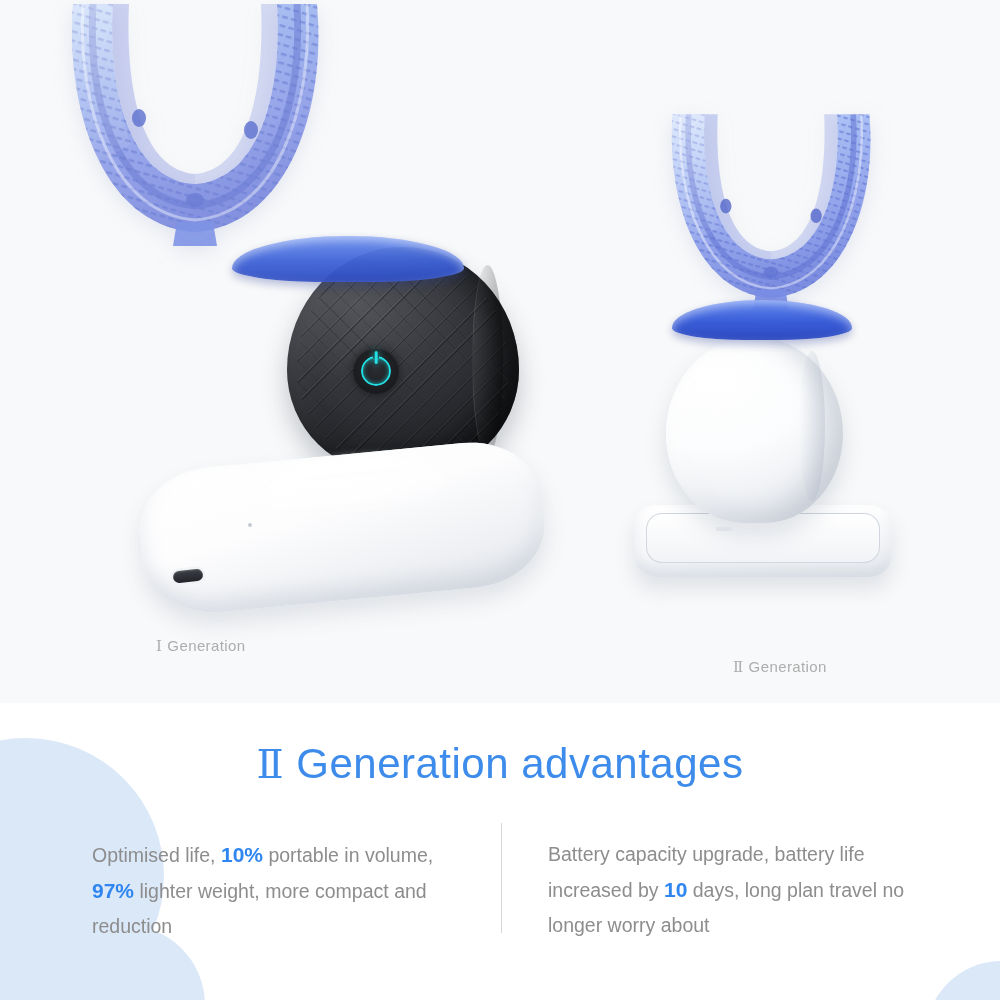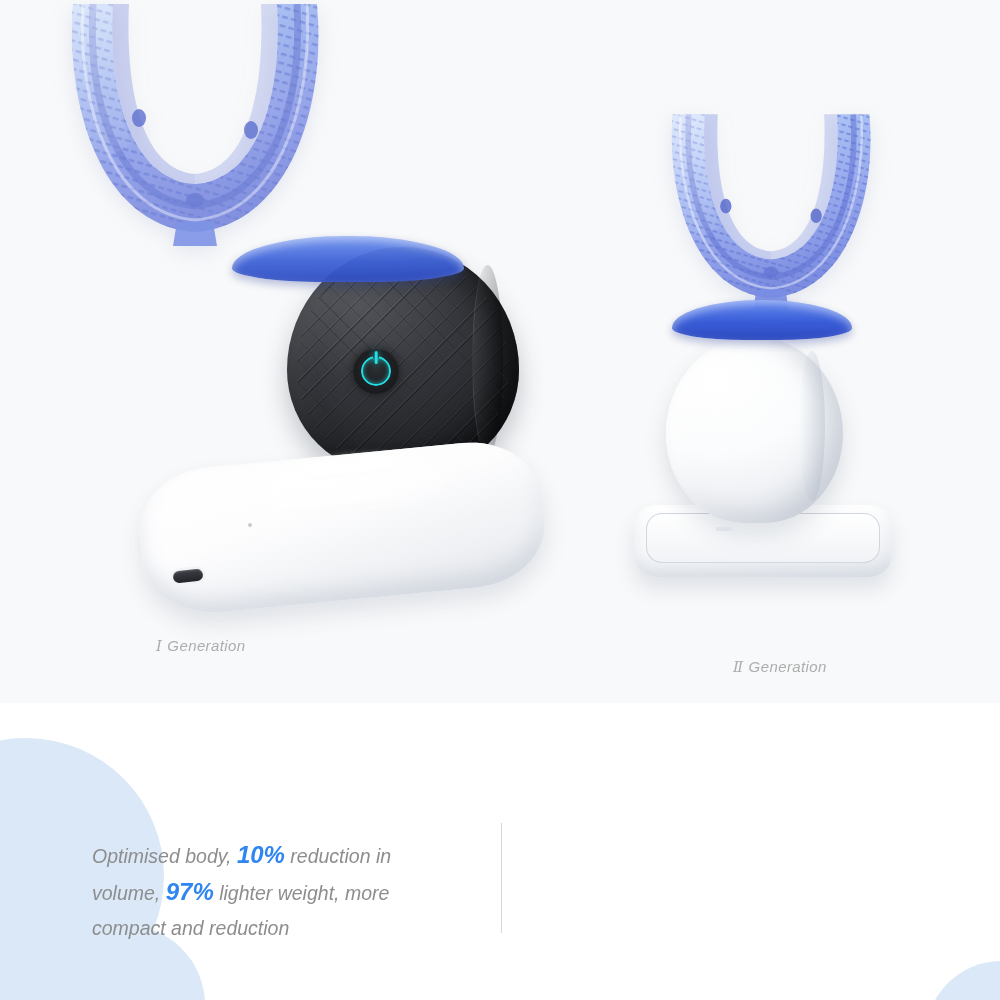--- a/index.html
+++ b/index.html
@@ -9,21 +9,20 @@
   }
   body {
     font-family: "Liberation Sans", sans-serif;
   }
   .page {
     position: relative;
     width: 1000px;
     height: 1000px;
     overflow: hidden;
     background: #0c4a6e;
-    font-style: italic;
   }
 
   
   .product-section {
     position: absolute;
     left: 0;
     top: 0;
     width: 1000px;
     height: 703px;
     background: #f8f9fa;
@@ -299,21 +298,21 @@
     top: 0;
     font-size: 19.5px;
     line-height: 35px;
     color: #8d8d8d;
   }
   .adv-col.left  { left: 92px;  width: 372px; }
   .adv-col.right { left: 548px; width: 392px; }
   .adv-col .hl {
     color: #2f86f0;
     font-weight: bold;
-    font-size: 24px;
+    font-size: 21px;
   }
   .col-divider {
     position: absolute;
     left: 501px;
     top: 120px;
     width: 1px;
     height: 110px;
     background: #d7d7d7;
   }
 </style>
@@ -448,19 +447,23 @@
     <div class="caption gen2">
       <span class="numeral">Ⅱ</span><span>Generation</span>
     </div>
   </div>
 
   <div class="advantages">
     <div class="deco-circle big"></div>
     <div class="deco-circle small"></div>
     <div class="deco-circle right"></div>
 
+    <div class="adv-title">
+      <span class="numeral">Ⅱ</span><span>Generation advantages</span>
+    </div>
 
     <div class="adv-columns">
-      <div class="adv-col left"><span>Optimised body, </span><span class="hl">10%</span><span> reduction in volume, </span><span class="hl">97%</span><span> lighter weight, more compact and reduction</span></div>
+      <div class="adv-col left"><span>Optimised life, </span><span class="hl">10%</span><span> portable in volume, </span><span class="hl">97%</span><span> lighter weight, more compact and reduction</span></div>
+      <div class="adv-col right"><span>Battery capacity upgrade, battery life increased by </span><span class="hl">10</span><span> days, long plan travel no longer worry about</span></div>
     </div>
     <div class="col-divider"></div>
   </div>
 </div>
 
 </body></html>

